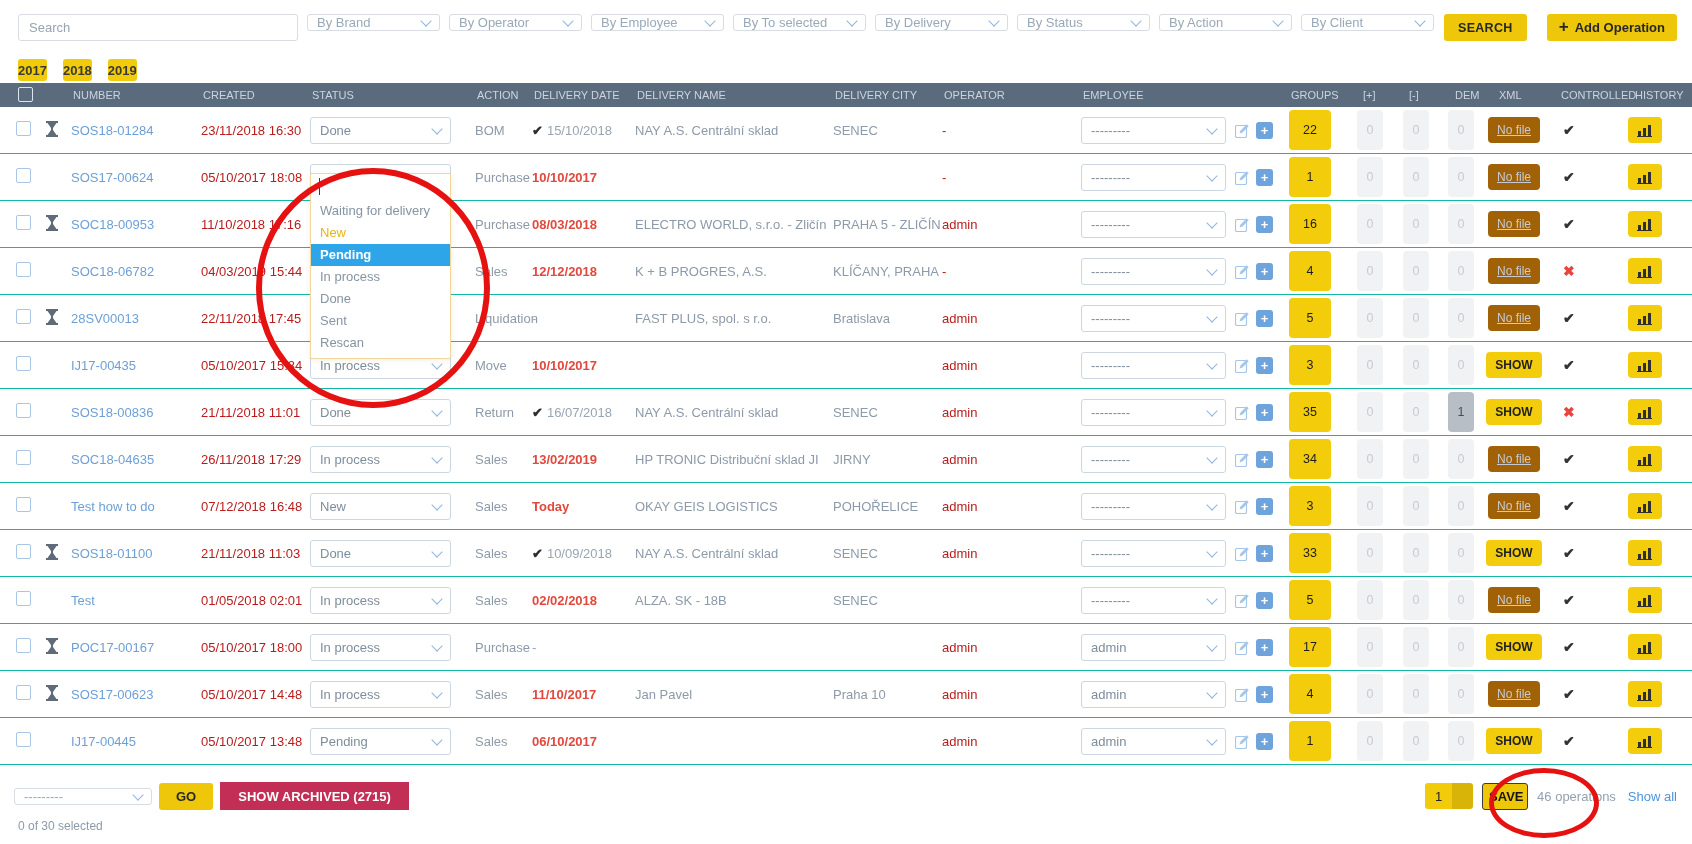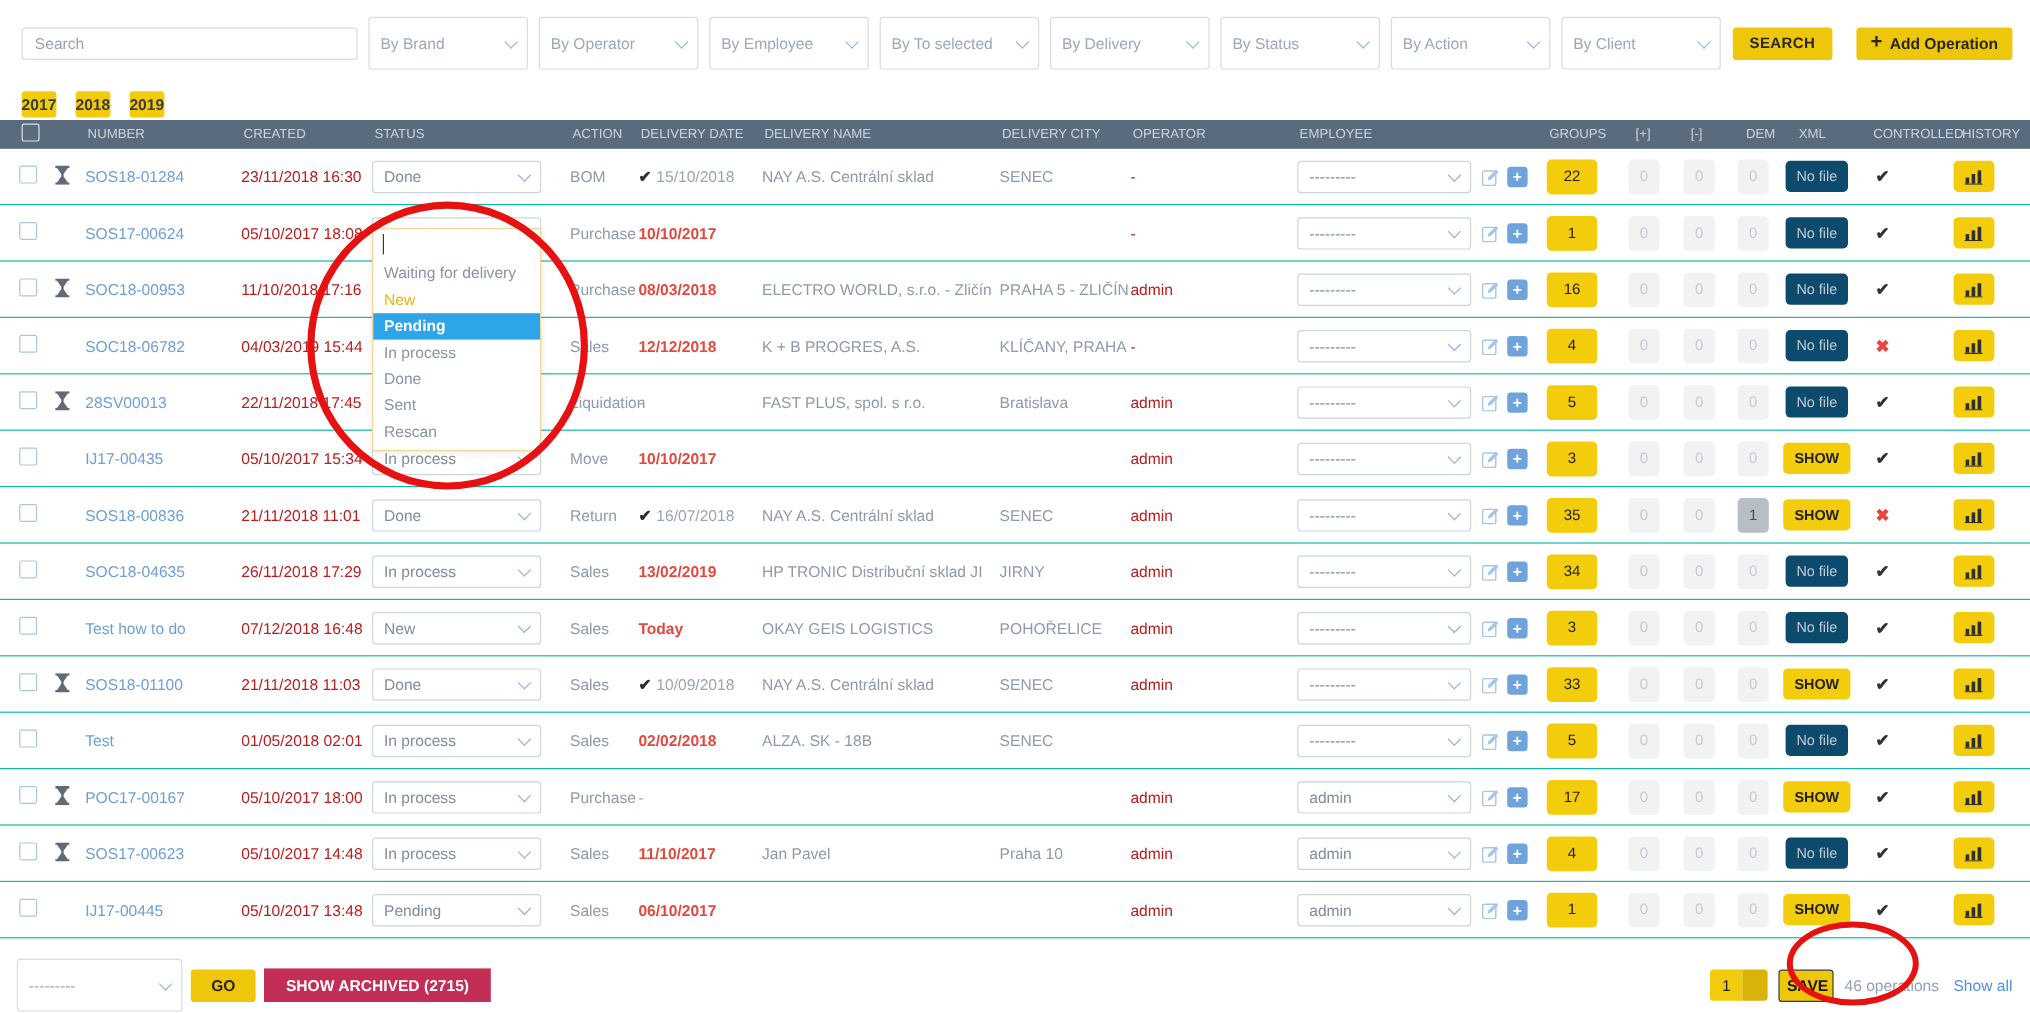--- a/index.html
+++ b/index.html
@@ -1,21 +1,21 @@
 <!DOCTYPE html>
 <html><head>
 <meta charset="utf-8">
 <style>
   html,body{margin:0;padding:0;background:#fff;}
   .page{position:relative;width:1692px;height:844px;font-family:"Liberation Sans",sans-serif;font-size:13px;overflow:hidden;background:#fff;}
   
-  .topbar{display:flex;align-items:center;padding:14px 15px 0 18px;}
+  .topbar{display:flex;padding:14px 15px 0 18px;}
   .search-input{width:280px;height:27px;border:1px solid #d7dde3;border-radius:3px;padding:0 10px;font-size:13px;color:#55606c;font-family:inherit;box-sizing:border-box;}
   .search-input::placeholder{color:#97a4b2;}
-  .fsel{width:133px;height:44px;margin-left:9px;box-sizing:border-box;border:1px solid #d7dde3;border-radius:3px;background:#fff;display:flex;align-items:center;justify-content:space-between;padding:0 9px;color:#9aa9b8;cursor:pointer;gap:20px;}
+  .fsel{width:133px;height:17px;margin-left:9px;box-sizing:border-box;border:1px solid #d7dde3;border-radius:3px;background:#fff;display:flex;align-items:center;justify-content:space-between;padding:0 9px;color:#9aa9b8;cursor:pointer;gap:20px;}
   .chev{display:inline-block;width:7px;height:7px;border-right:1.6px solid #8fb6de;border-bottom:1.6px solid #8fb6de;transform:rotate(45deg);margin-top:-3px;flex:none;}
   .btn{border:none;border-radius:3px;cursor:pointer;font-family:inherit;}
   .btn-gold{background:#eec70a;color:#272727;}
   .search-btn{height:27px;padding:0 14px;margin-left:10px;font-weight:bold;font-size:12.5px;letter-spacing:.3px;}
   .add-op{height:27px;padding:0 12px;margin-left:auto;font-size:13px;font-weight:600;display:flex;align-items:center;}
   .add-op .plus{font-size:17px;font-weight:bold;margin-right:6px;margin-top:-2px;}
   
   .years{display:flex;gap:16px;padding:18px 0 0 18px;}
   .year-chip{height:22px;padding:0 0;font-size:13px;font-weight:600;color:#3a3a3a;background:#f2cb0a;border-radius:3px;border:none;cursor:pointer;}
   
@@ -34,27 +34,27 @@
   .select{width:141px;height:27px;box-sizing:border-box;border:1px solid #ccd6e0;border-radius:3px;background:#fff;display:flex;align-items:center;justify-content:space-between;padding:0 9px;color:#7e8d9c;cursor:pointer;}
   .select.sm{width:145px;}
   .c-status{position:relative;}
   .dcheck{display:none;color:#2b2f33;font-weight:bold;margin-right:4px;}
   .ds-done .dcheck{display:inline;}
   .ds-done .dval,.ds-dash .dval{color:#98a5b3;}
   .ds-overdue .dval,.ds-today .dval{color:#e2483d;font-weight:bold;}
   .c-emp{display:flex;align-items:center;}
   .edit-ic{margin-left:9px;display:inline-flex;cursor:pointer;}
   .plus-btn{margin-left:6px;width:17px;height:17px;border-radius:3px;background:#6fa3dc;color:#fff;font-weight:bold;font-size:13px;display:inline-flex;align-items:center;justify-content:center;cursor:pointer;}
-  .badge{display:inline-flex;height:29px;align-items:center;justify-content:center;border-radius:4px;font-size:12.5px;}
+  .badge{display:inline-flex;height:40px;align-items:center;justify-content:center;border-radius:4px;font-size:12.5px;}
   .badge.gold{min-width:42px;background:#f3cd0b;color:#1d1d1d;cursor:pointer;}
   .badge.zero{min-width:26px;background:#f0f2f4;color:#c5cbd2;}
   .badge.dem1{min-width:26px;background:#b7bec6;color:#454e57;}
   .c-plus,.c-minus,.c-dem,.c-xml,.c-hist{text-align:center;}
   .xml-btn{display:inline-flex;height:26px;align-items:center;border-radius:4px;padding:0 9px;font-size:12px;}
-  .xml-btn.nofile{background:#0c4a6e;color:#c5cbd2;}
+  .xml-btn.nofile{background:#a16207;color:#c5cbd2;text-decoration:underline;}
   .xml-btn.show{background:#f3cd0b;color:#222;font-weight:bold;cursor:pointer;}
   .ctrl-mark{font-size:14px;font-weight:bold;color:#303438;padding-left:18px;}
   .ctrl-mark.bad{color:#e8463c;}
   .hist-btn{display:inline-flex;width:34px;height:26px;background:#f3cd0b;border-radius:4px;align-items:center;justify-content:center;cursor:pointer;}
   
   .status-panel{position:absolute;top:9px;left:0;width:141px;box-sizing:border-box;background:#fff;border:1px solid #f1d79b;border-radius:2px;z-index:30;box-shadow:0 1px 5px rgba(120,100,20,.12);padding-bottom:4px;}
   .combo-input{height:26px;position:relative;border-bottom:0;}
   .text-cursor{position:absolute;left:8px;top:4px;width:1px;height:17px;background:#3a3a3a;}
   .option{height:22px;line-height:22px;padding:0 9px;font-size:13px;color:#8694a3;cursor:pointer;}
   .option:first-of-type{margin-top:4px;}

